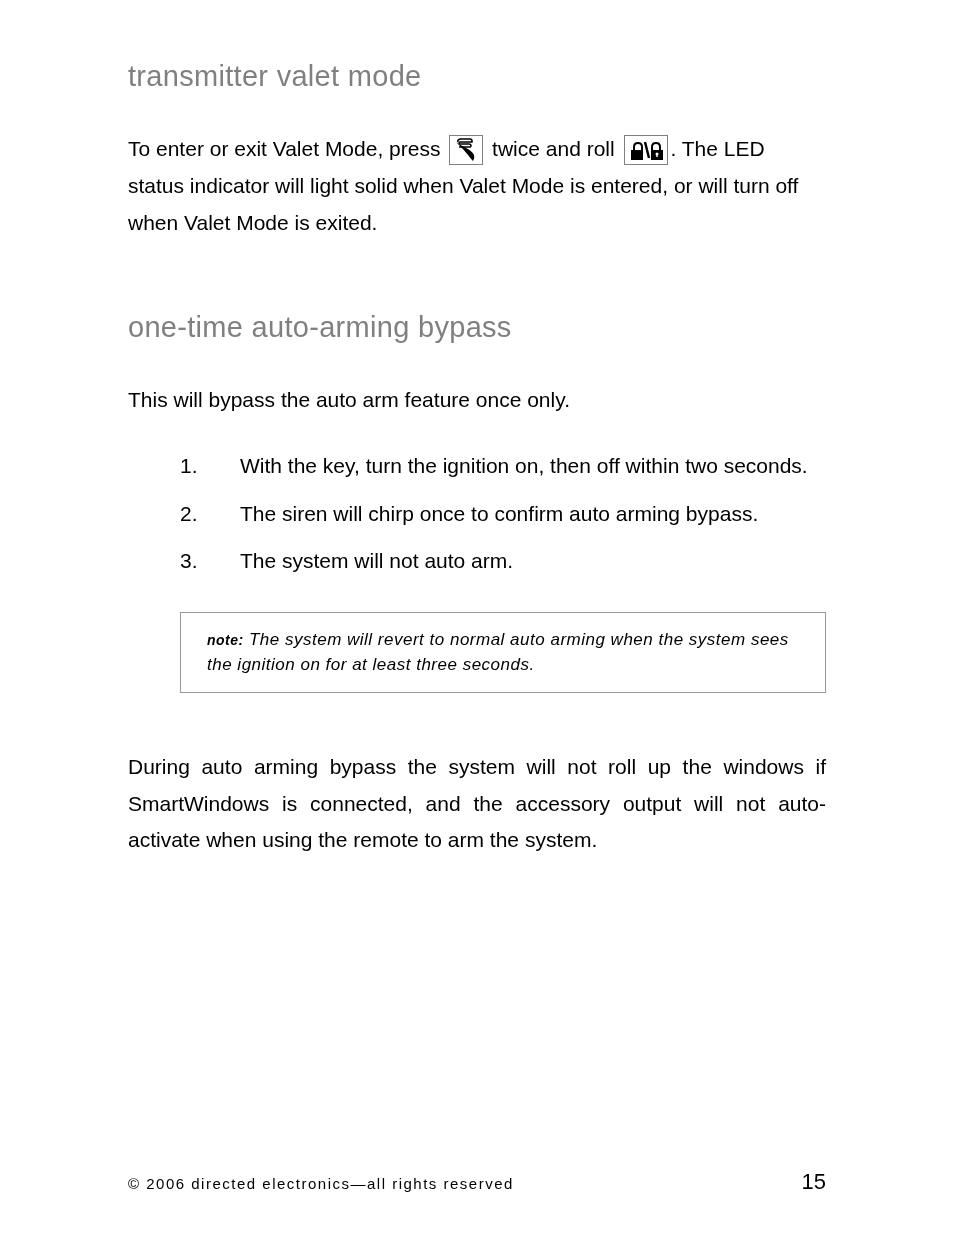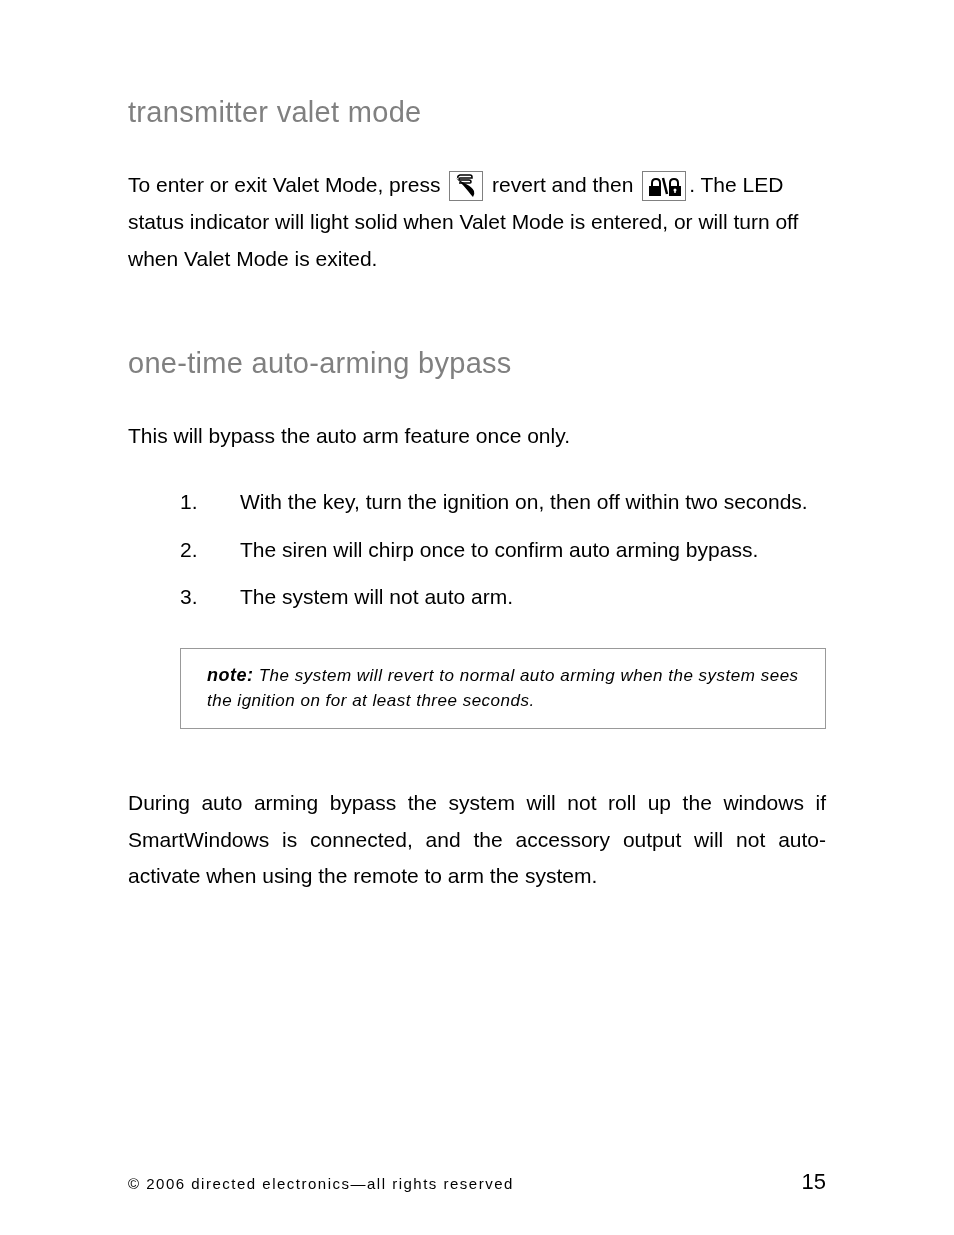--- a/index.html
+++ b/index.html
@@ -9,21 +9,21 @@
     }
     body {
       width: 954px;
       height: 1235px;
       background: #ffffff;
       font-family: Georgia, 'Times New Roman', serif;
       color: #000000;
       position: relative;
     }
     .page {
-      padding: 96px 128px 0 128px;
+      padding: 60px 128px 0 128px;
     }
     h2 {
       font-size: 29px;
       font-weight: 300;
       color: #808080;
       font-family: Helvetica, Arial, sans-serif;
       letter-spacing: 0.3px;
       margin-bottom: 38px;
     }
     .body-text {
@@ -70,21 +70,21 @@
       border: 1px solid #999999;
       margin-left: 52px;
       margin-right: 0;
       padding: 14px 26px 14px 26px;
       margin-bottom: 56px;
     }
     .note-label {
       font-family: Helvetica, Arial, sans-serif;
       font-weight: bold;
       font-style: italic;
-      font-size: 18px;
+      font-size: 14px;
       color: #000000;
       letter-spacing: 0.5px;
     }
     .note-text {
       font-family: Helvetica, Arial, sans-serif;
       font-style: italic;
       font-weight: 300;
       font-size: 17px;
       line-height: 1.5;
       letter-spacing: 0.5px;
@@ -155,21 +155,21 @@
 <div class="page">
 
   <h2>transmitter valet mode</h2>
 
   <p class="body-text para-valet">
     <span>To enter or exit Valet Mode, press </span><span class="icon-box icon-clifford">
       <svg width="30" height="26" viewBox="0 0 30 26">
         <path d="M6 5 Q5 3 8 2 L18 2 Q20 2 20 4 L20 5 L8 5 Q7 5 7 6 Q7 7 8 7 L17 7 Q19 7 19 9 Q19 10 18 10 L7 10" stroke="#000" stroke-width="1.5" fill="none"></path>
         <path d="M4 5 Q8 8 14 11 Q20 14 22 18 Q23 21 21 24 Q19 22 16 18 Q12 13 8 9 Q5 6 4 5 Z" fill="#000"></path>
       </svg>
-    </span><span> revert and then </span><span class="icon-box icon-lock">
+    </span><span> twice and roll </span><span class="icon-box icon-lock">
       <svg width="36" height="24" viewBox="0 0 36 24">
         <path d="M5 12 L5 9 Q5 5 9 5 Q13 5 13 9 L13 12" stroke="#000" stroke-width="2" fill="none"></path>
         <rect x="2" y="12" width="12" height="10" fill="#000"></rect>
         <line x1="16" y1="4" x2="20" y2="20" stroke="#000" stroke-width="2.5"></line>
         <path d="M23 12 L23 9 Q23 5 27 5 Q31 5 31 9 L31 12" stroke="#000" stroke-width="2" fill="none"></path>
         <rect x="22" y="12" width="12" height="10" fill="#000"></rect>
         <circle cx="28" cy="16" r="1.5" fill="#fff"></circle>
         <rect x="27.3" y="16" width="1.4" height="3" fill="#fff"></rect>
       </svg>
     </span><span>. The LED status indicator will light solid when Valet Mode is entered, or will turn off when Valet Mode is exited.</span>

